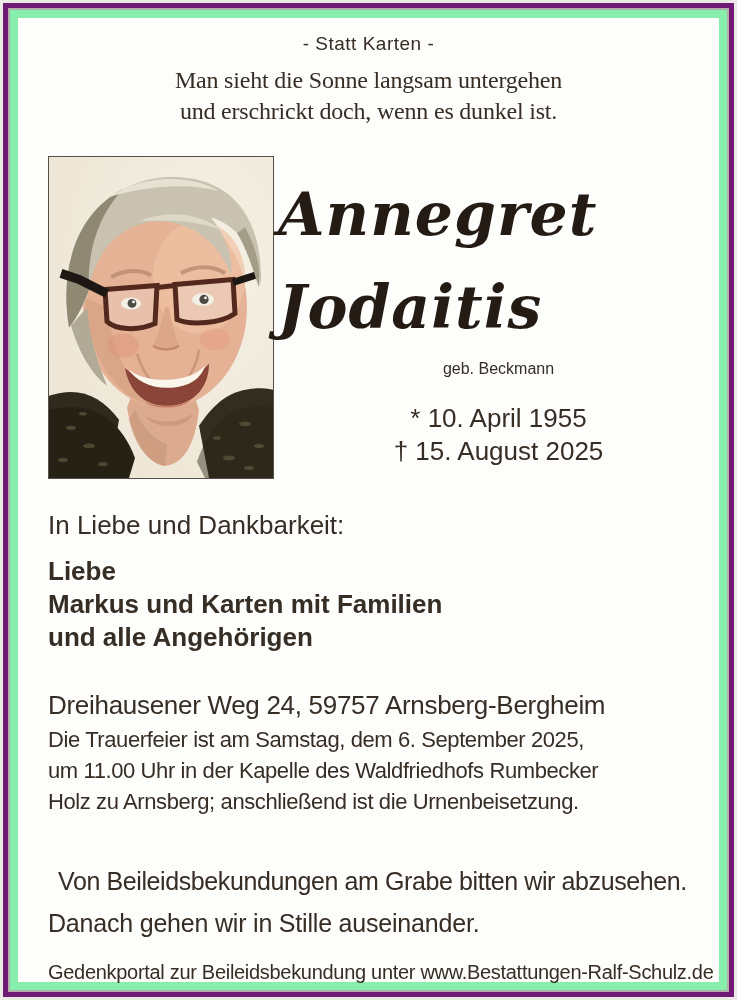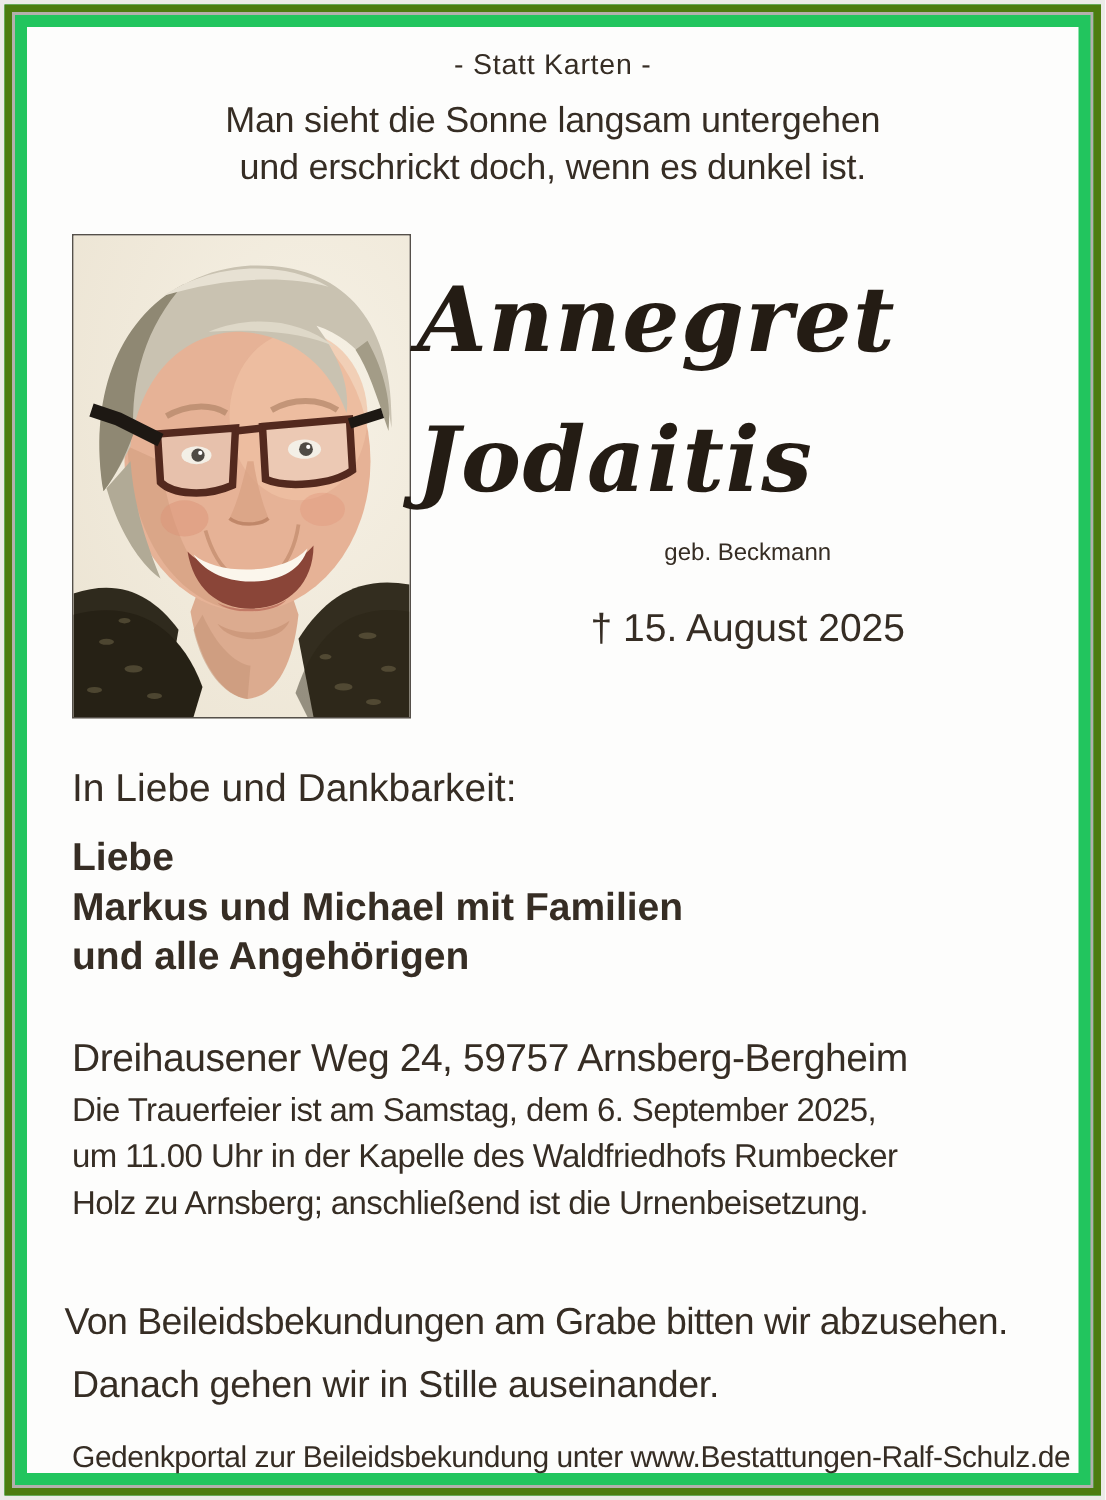--- a/index.html
+++ b/index.html
@@ -6,34 +6,34 @@
   .page{
     position:relative;
     width:737px;height:1000px;
     background:#eceae7;
     font-family:"Liberation Sans", sans-serif;
     color:#362d24;
     overflow:hidden;
   }
   .frame{
     position:absolute; inset:3px;
-    border:5px solid #4d7c0f;
-    background:#22c55e;
+    border:5px solid #701a75;
+    background:#86efac;
     box-shadow: inset 0 0 0 2px #b3b0ac;
     padding-left: 32px;
   }
   .content{
     position:absolute; inset:10px;
     background:#fdfdfc;
   }
   .abs{position:absolute;}
   .center{left:0;right:0;text-align:center;}
 
   .pre-title{top:15px;font-size:19px;letter-spacing:0.5px;}
-  .quote{top:47px;font-size:24px;line-height:31px;letter-spacing:-0.2px;}
+  .quote{top:47px;font-size:24px;line-height:31px;letter-spacing:-0.2px;font-family:Liberation Serif, serif;}
 
   .photo{
     left:30px;top:138px;width:224px;height:321px;
     border:1px solid #55504a;
     background:#f1ebdf;
   }
   .photo svg{display:block;width:100%;height:100%;}
 
   .name-block{left:260px;right:0;top:150px;text-align:left;
     font-family:"DejaVu Serif", serif;
@@ -41,21 +41,21 @@
     font-size:60px;line-height:93px;
     color:#241c14; letter-spacing:1px;}
   .geb{left:260px;right:0;top:342px;text-align:center;font-size:16px;}
   .dates{left:260px;right:0;top:384px;text-align:center;font-size:26px;line-height:33px;}
 
   .salutation{left:30px;top:492px;font-size:26px;}
   .mourners{left:30px;top:537px;font-size:26px;line-height:33px;font-weight:bold;}
   .address{left:30px;top:672px;font-size:26px;letter-spacing:-0.3px;}
 
   .funeral{left:30px;top:706px;width:680px;font-size:22px;line-height:31px;letter-spacing:-0.4px;}
-  .condolence{left:25px;top:849px;font-size:25px;letter-spacing:-0.4px;}
+  .condolence{left:40px;top:849px;font-size:25px;letter-spacing:-0.4px;}
   .closing{left:30px;top:891px;font-size:25px;letter-spacing:-0.2px;}
   .portal{left:30px;top:927px;font-size:20px;letter-spacing:-0.3px;margin-top:16px;}
 </style>
 </head>
 <body>
 
 <div class="page">
   <div class="frame">
     <div class="content">
 
@@ -151,28 +151,29 @@
       </div>
 
       <div class="abs name-block">
         <div>Annegret</div>
         <div>Jodaitis</div>
       </div>
 
       <div class="abs geb">geb. Beckmann</div>
 
       <div class="abs dates">
+        <div>* 10. April 1955</div>
         <div>† 15. August 2025</div>
       </div>
 
       <div class="abs salutation">In Liebe und Dankbarkeit:</div>
 
       <div class="abs mourners">
         <div>Liebe</div>
-        <div>Markus und Michael mit Familien</div>
+        <div>Markus und Karten mit Familien</div>
         <div>und alle Angehörigen</div>
       </div>
 
       <div class="abs address">Dreihausener Weg 24, 59757 Arnsberg-Bergheim</div>
 
       <div class="abs funeral">
         <div>Die Trauerfeier ist am Samstag, dem 6. September 2025,</div>
         <div>um 11.00 Uhr in der Kapelle des Waldfriedhofs Rumbecker</div>
         <div>Holz zu Arnsberg; anschließend ist die Urnenbeisetzung.</div>
       </div>

